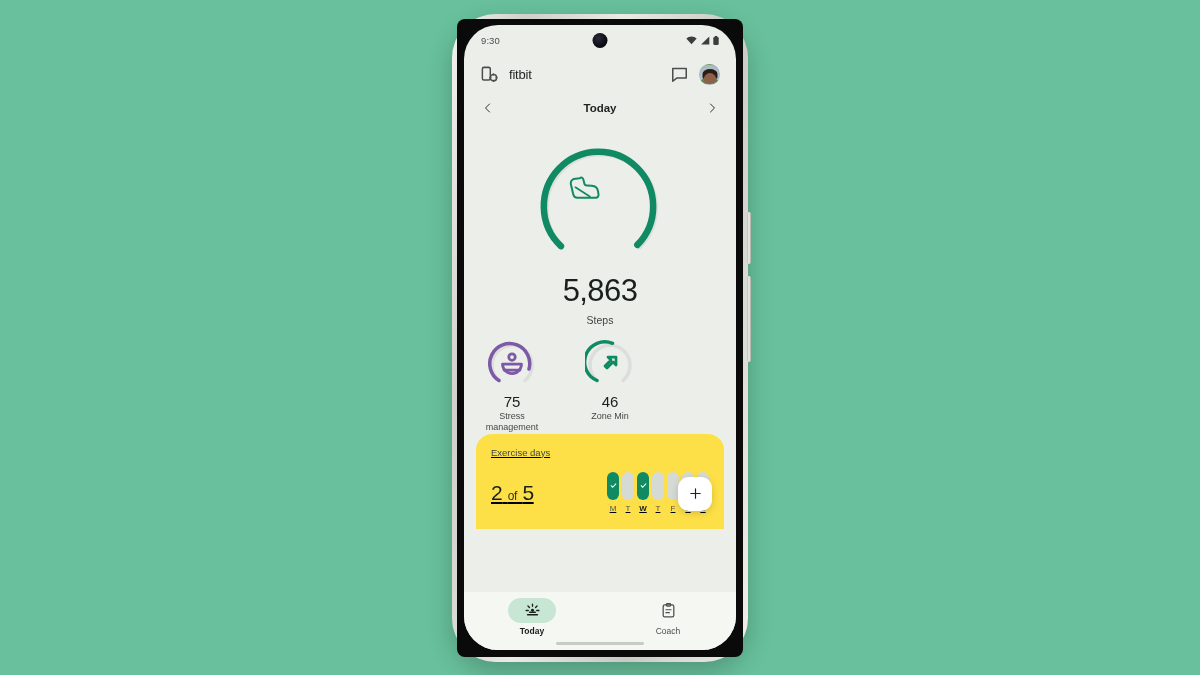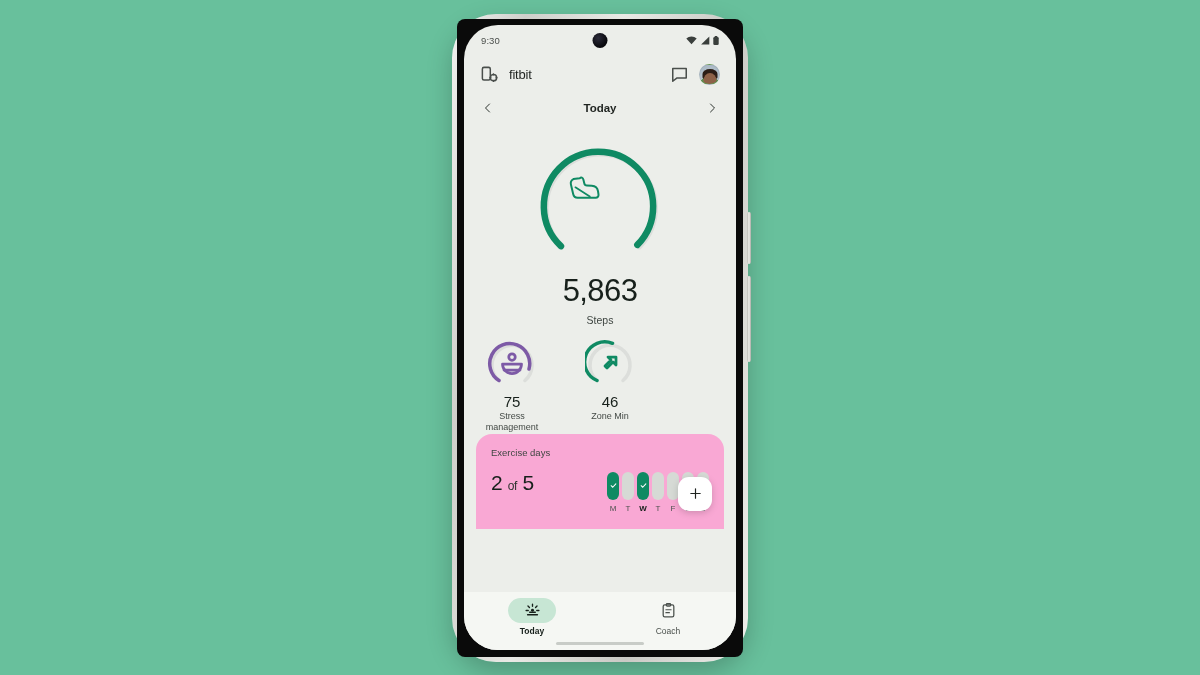--- a/index.html
+++ b/index.html
@@ -167,29 +167,30 @@
   
   #activity-title {
     flex: none;
     margin-top: 18px;
     padding: 0 18px 6px;
     font-size: 12px; color: #1f2320;
   }
   #exercise-card {
     flex: none;
     margin: 0 12px;
-    background: #f9a8d4;
+    background: #fde047;
     border-radius: 16px 16px 0 0;
     padding: 13px 15px 16px;
     position: relative;
+    text-decoration: underline;
   }
   #exercise-card-label { font-size: 9.5px; color: #3f4642; }
   #exercise-row {
     margin-top: 14px;
-    display: flex; align-items: flex-start;
+    display: flex; align-items: center;
   }
   #exercise-count {
     font-size: 21px; color: #17201b; letter-spacing: -.4px;
     line-height: 1;
   }
   #exercise-count .of { font-size: 12px; color: #2c322e; }
   #day-pills {
     margin-left: auto;
     display: flex; align-items: flex-end; gap: 3px;
     position: relative;

